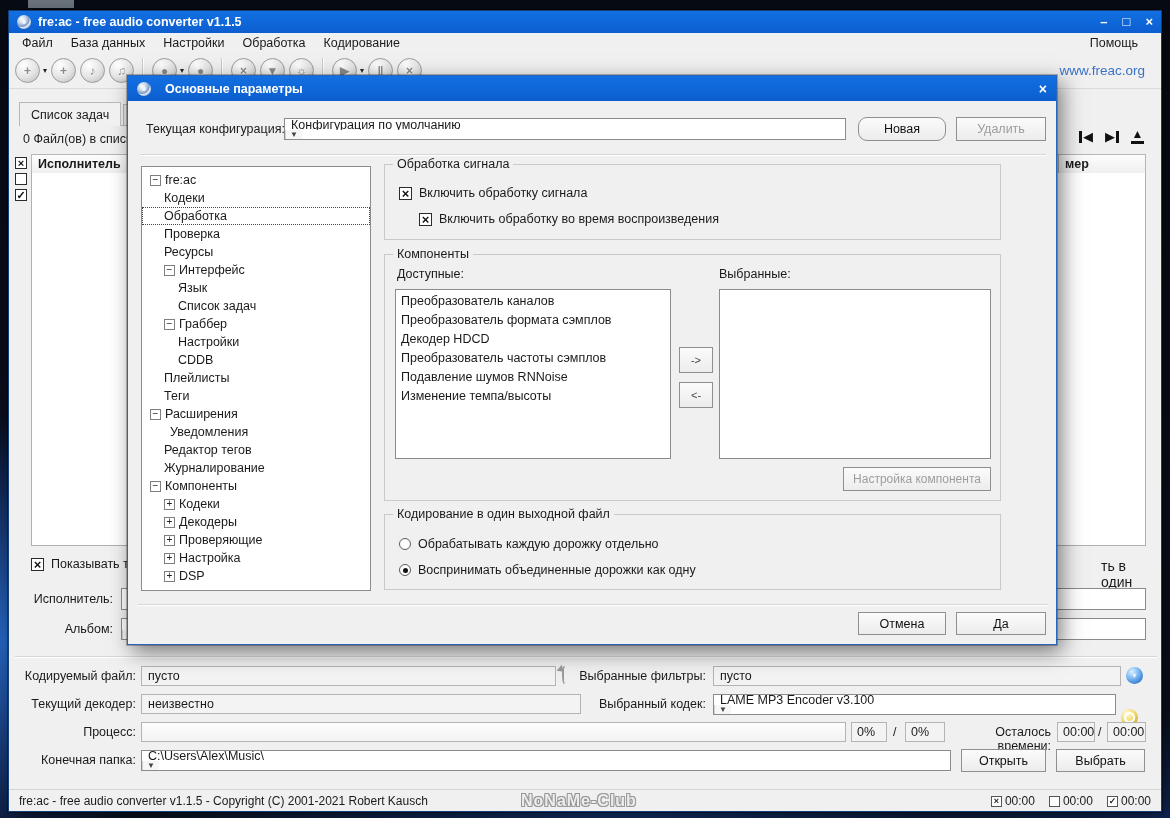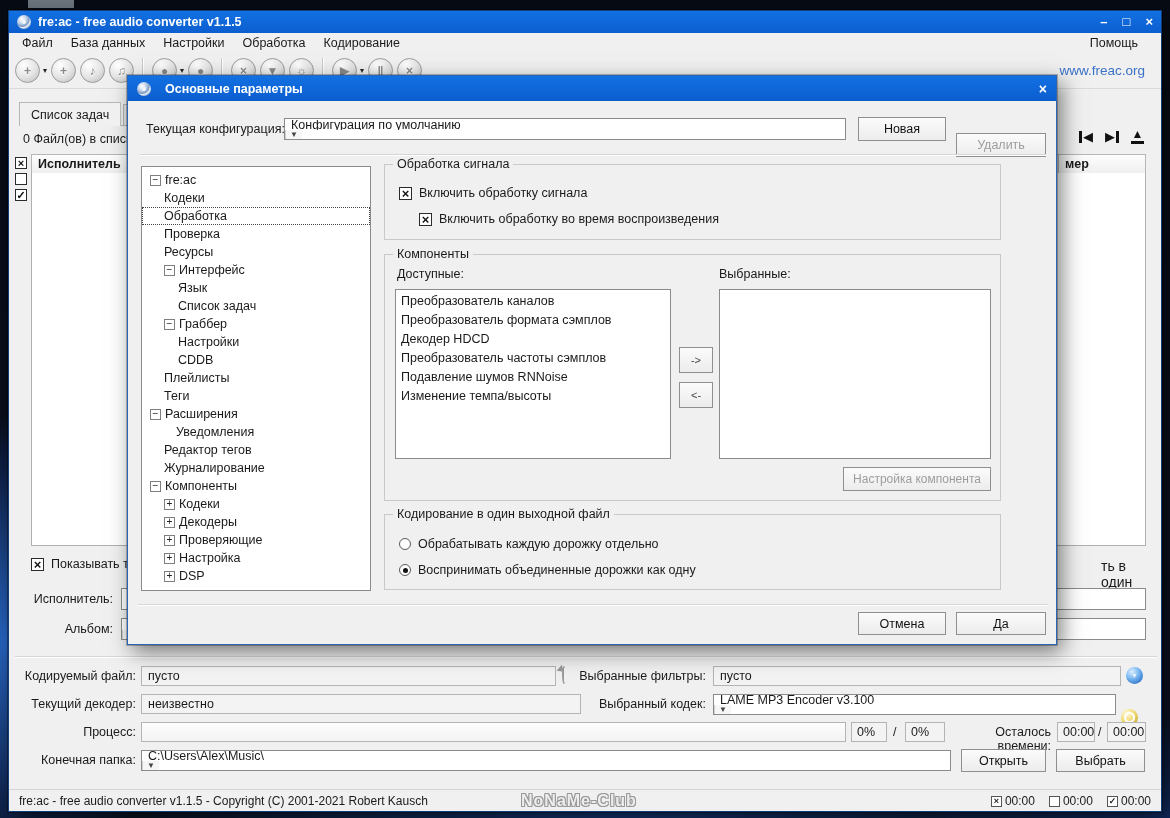--- a/index.html
+++ b/index.html
@@ -358,22 +358,22 @@
       <span class="disc-icon" style="margin-right:7px;"></span>
       <span class="title-text">Основные параметры</span>
       <span class="dclose">×</span>
     </div>
     <div class="dbody">
       <span class="dlabel" style="left:18px;top:21px;">Текущая конфигурация:</span>
       <div class="combo" style="position:absolute;left:156px;top:17px;width:562px;height:22px;">
         <span class="val">Конфигурация по умолчанию</span>
           <span class="carrow"></span>
       </div>
-      <div class="btn" style="position:absolute;left:730px;top:16px;width:88px;height:24px;">Новая</div>
-      <div class="btn disabled" style="position:absolute;left:828px;top:32px;width:90px;height:24px;">Удалить</div>
+      <div class="btn" style="position:absolute;left:730px;top:16px;width:88px;height:24px;border-radius:9px;">Новая</div>
+      <div class="btn disabled" style="position:absolute;left:828px;top:16px;width:90px;height:24px;">Удалить</div>
       <div class="divline" style="position:absolute;left:12px;top:53px;width:906px;"></div>
 
       <div class="tree">
 
           <div class="trow" style="padding-left: 8px;">
             <span class="texp">−</span>
             <span class="tlabel">fre:ac</span>
           </div>
 
           <div class="trow" style="padding-left: 22px;">
@@ -434,21 +434,21 @@
           <div class="trow" style="padding-left: 22px;">
 
             <span class="tlabel">Теги</span>
           </div>
 
           <div class="trow" style="padding-left: 8px;">
             <span class="texp">−</span>
             <span class="tlabel">Расширения</span>
           </div>
 
-          <div class="trow" style="padding-left: 28px; margin-left: 6px;">
+          <div class="trow" style="padding-left: 28px;">
 
             <span class="tlabel">Уведомления</span>
           </div>
 
           <div class="trow" style="padding-left: 22px;">
 
             <span class="tlabel">Редактор тегов</span>
           </div>
 
           <div class="trow" style="padding-left: 22px;">

